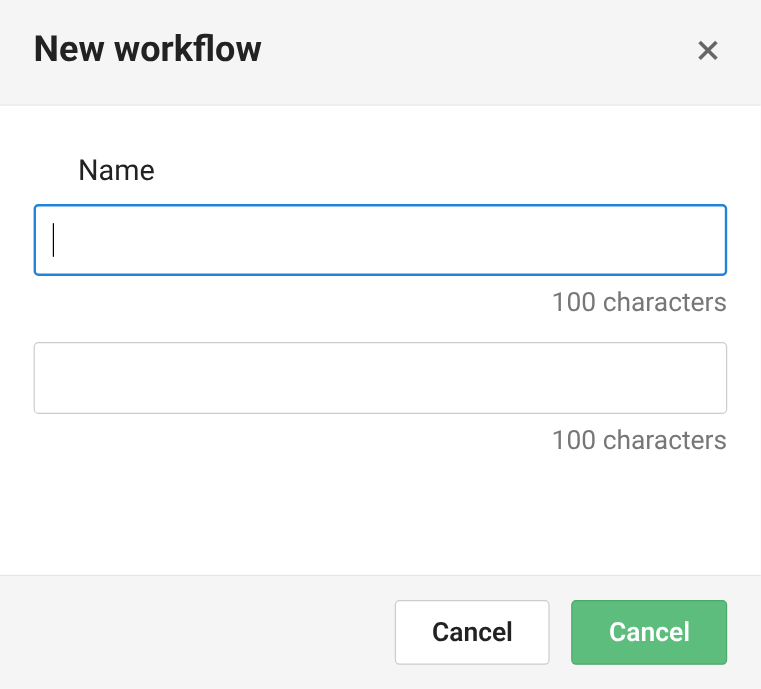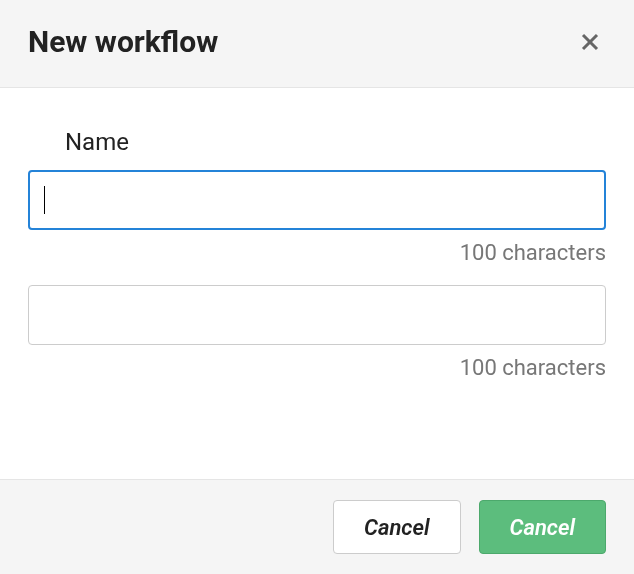--- a/index.html
+++ b/index.html
@@ -94,21 +94,20 @@
       background: #f5f5f5;
     }
     .btn {
       height: 54px;
       padding: 0 30px;
       border-radius: 4px;
       font-size: 22px;
       font-weight: 600;
       cursor: pointer;
       font-family: inherit;
-      font-style: italic;
     }
     .btn-cancel {
       background: #fff;
       border: 1px solid #ccc;
       color: #222;
     }
     .btn-start {
       background: #5cbd7d;
       border: 1px solid #4ca96c;
       color: #fff;

